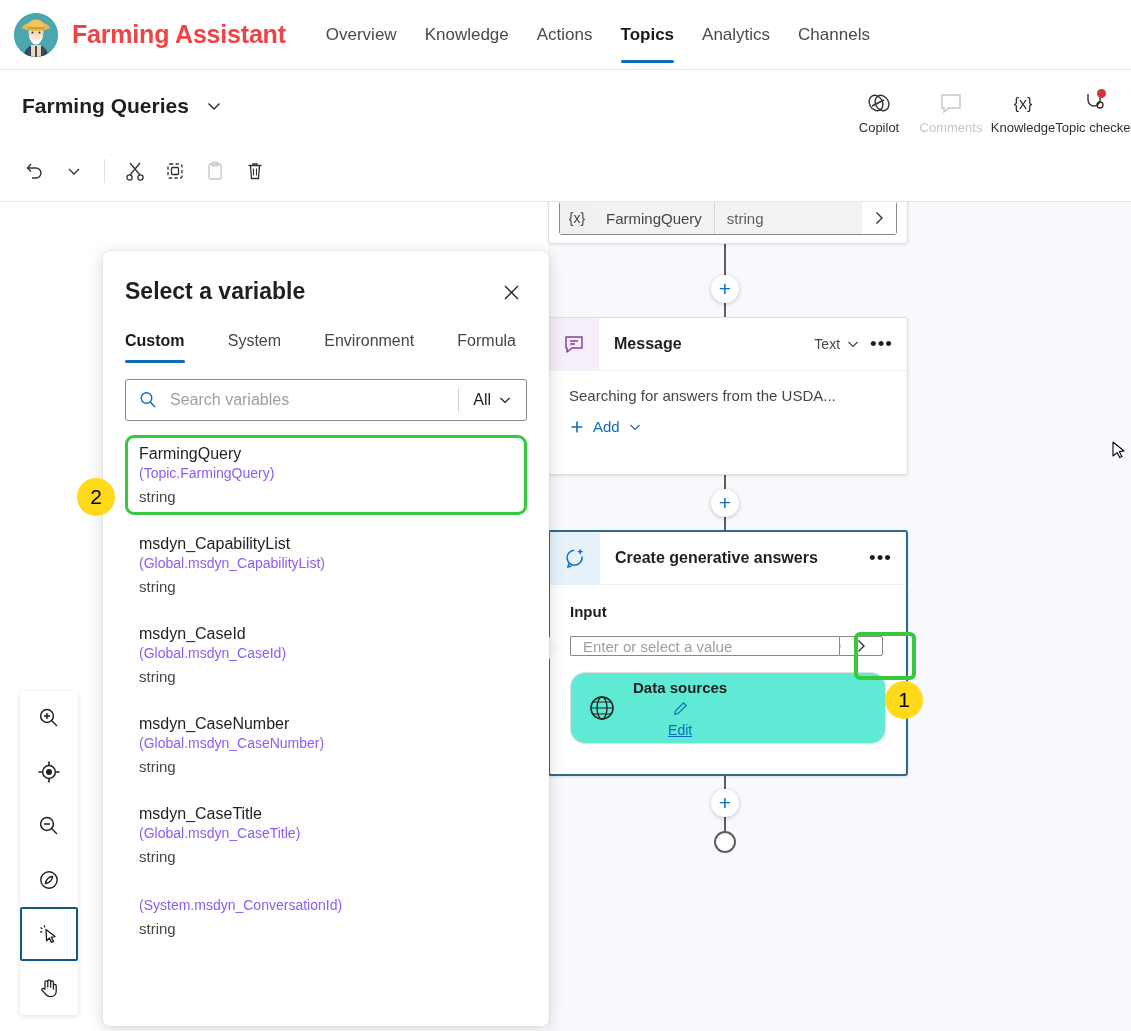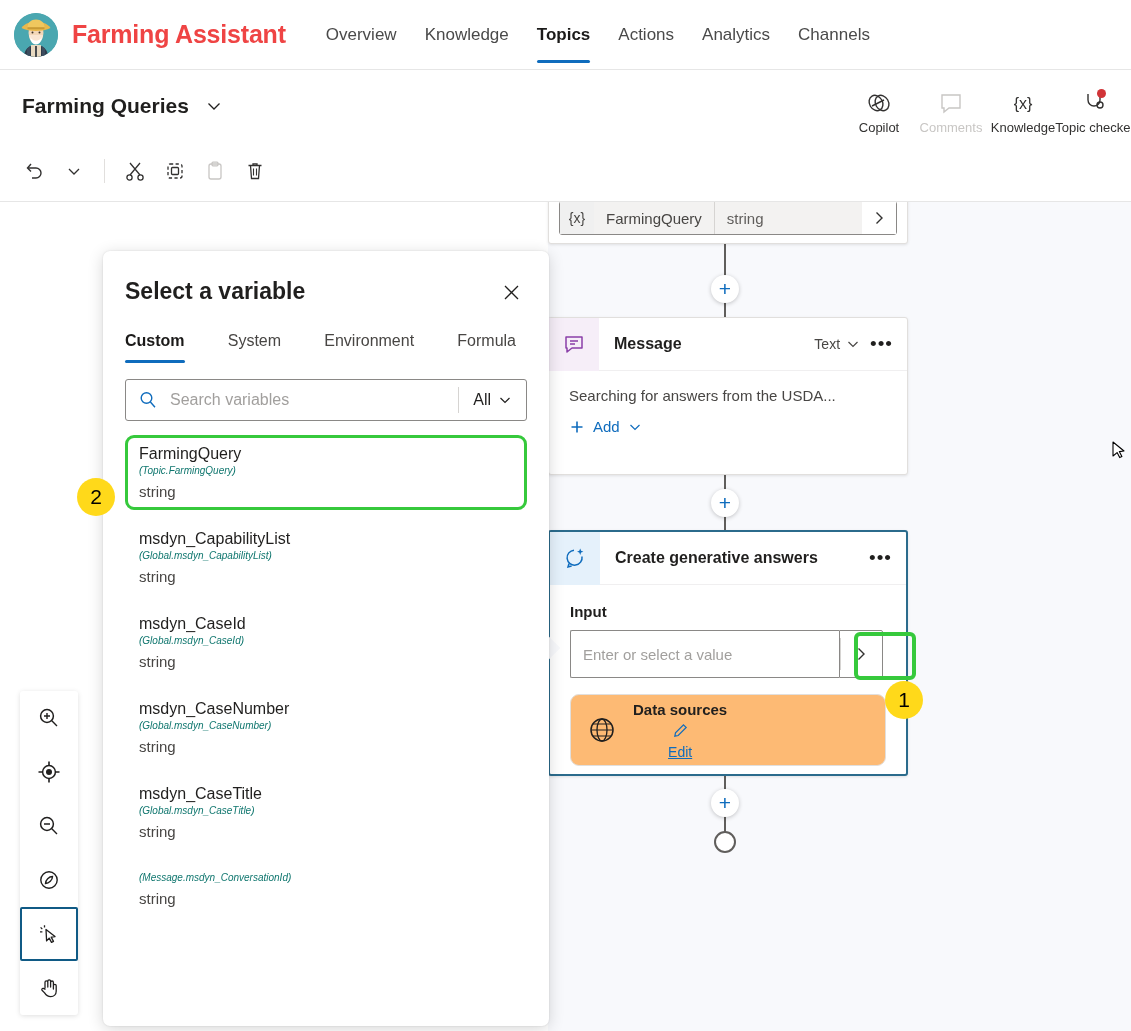--- a/index.html
+++ b/index.html
@@ -149,43 +149,43 @@
     left: 548px; top: 328px; width: 360px; height: 246px;
     border: 2px solid #2b6b8c; border-radius: 3px;
   }
   .gen-notch {
     position: absolute; left: -9px; top: 108px; width: 16px; height: 16px;
     background: #f8f9fc; transform: rotate(45deg); border-left: 1px solid #e1dfdd;
     border-bottom: 1px solid #e1dfdd;
   }
   .gen-body { padding: 18px 23px 0 20px; }
   .gen-label { font-size: 15px; font-weight: bold; color: #201f1e; }
-  .gen-input-row { display: flex; margin-top: 10px; height: 48px; }
+  .gen-input-row { display: flex; margin-top: 16px; height: 20px; }
   .gen-input {
     flex: 1; border: 1px solid #8a8886; border-right: none; border-radius: 2px 0 0 2px;
     display: flex; align-items: center; padding: 0 12px;
     font-size: 15px; color: #a19f9d; background: #ffffff;
   }
   .gen-input-arrow {
     width: 44px; border: 1px solid #8a8886; border-radius: 0 2px 2px 0;
     display: flex; align-items: center; justify-content: center;
     cursor: pointer; background: #ffffff; position: relative;
   }
   .gen-input-arrow::before {
     content: ""; position: absolute; left: 0; top: 7px; bottom: 7px;
     width: 1px; background: #d6d4d2;
   }
   .hl-input-arrow {
     position: absolute; left: 304px; top: 100px; width: 62px; height: 48px;
     border: 4px solid #36c93c; border-radius: 6px; pointer-events: none;
   }
   .ds-card {
-    margin: 16px 20px 0 20px; border: 1px solid #e1dfdd; border-radius: 9px;
+    margin: 16px 20px 0 20px; border: 1px solid #e1dfdd; border-radius: 15px;
     height: 72px; display: flex; align-items: center; padding: 18px 16px;
-    background: #fdba74;
+    background: #5eead4;
   }
   .ds-text { margin-left: 16px; }
   .ds-title { font-size: 15px; font-weight: bold; color: #201f1e; }
   .ds-edit {
     display: flex; align-items: center; gap: 6px; margin-top: 5px;
     color: #0f6cbd; font-size: 14px; cursor: pointer; flex-direction: column;
   }
   .ds-edit .u { text-decoration: underline; }
 
   
@@ -245,21 +245,21 @@
   .vp-search-input::placeholder { color: #a19f9d; }
   .vp-filter {
     display: flex; align-items: center; gap: 7px; padding: 0 14px 0 14px;
     height: 26px; border-left: 1px solid #d6d4d2; cursor: pointer;
     font-size: 16px; color: #201f1e;
   }
   .vp-list { margin-top: 14px; padding: 0 22px; }
   .vp-item { padding: 10px 14px; border-radius: 4px; cursor: pointer; }
   .vp-item.selected { border: 3px solid #36c93c; border-radius: 9px; padding: 7px 11px; }
   .vi-name { font-size: 16px; color: #201f1e; }
-  .vi-path { font-size: 10px; color: #0f766e; font-style: italic; margin-top: 2px; }
+  .vi-path { font-size: 14px; color: #8b5cf6; margin-top: 2px; }
   .vi-type { font-size: 15px; color: #484644; margin-top: 7px; }
 
   
   .zoombar {
     position: absolute; left: 20px; top: 691px; width: 58px; height: 324px;
     background: #ffffff; border-radius: 3px;
     box-shadow: 0 1px 5px rgba(0,0,0,0.13);
     display: flex; flex-direction: column;
   }
   .zb-btn {
@@ -291,22 +291,22 @@
         <path d="M13.5 14.5c0-5 3.5-8 8.5-8s8.5 3 8.5 8z" fill="#f0c75e"></path>
         <path d="M13.5 14.3h17v2h-17z" fill="#c99a35"></path>
         <circle cx="18.5" cy="19.5" r="1" fill="#3d3226"></circle>
         <circle cx="25.5" cy="19.5" r="1" fill="#3d3226"></circle>
       </svg>
     </div>
     <div class="app-title">Farming Assistant</div>
     <div class="nav">
       <div class="nav-item">Overview</div>
       <div class="nav-item">Knowledge</div>
+      <div class="nav-item">Actions</div>
       <div class="nav-item active">Topics</div>
-      <div class="nav-item">Actions</div>
       <div class="nav-item">Analytics</div>
       <div class="nav-item">Channels</div>
     </div>
   </div>
 
   <div class="subheader">
     <div class="topic-title">Farming Queries</div>
     <div class="caret-btn">
       <svg width="18" height="18" viewBox="0 0 18 18">
           <path d="M3.5 6.5L9 12l5.5-5.5" fill="none" stroke="#201f1e" stroke-width="1.3"></path>
@@ -580,21 +580,21 @@
         <div class="vi-name">msdyn_CaseNumber</div>
         <div class="vi-path">(Global.msdyn_CaseNumber)</div>
         <div class="vi-type">string</div>
       </div>
       <div class="vp-item" style="margin-top:10px;">
         <div class="vi-name">msdyn_CaseTitle</div>
         <div class="vi-path">(Global.msdyn_CaseTitle)</div>
         <div class="vi-type">string</div>
       </div>
       <div class="vp-item" style="margin-top:10px;">
-        <div class="vi-path">(Message.msdyn_ConversationId)</div>
+        <div class="vi-path">(System.msdyn_ConversationId)</div>
         <div class="vi-type">string</div>
       </div>
     </div>
   </div>
 
   <div class="badge" style="left:77px; top:478px;">2</div>
 
   <div class="zoombar">
     <div class="zb-btn">
       <span>

